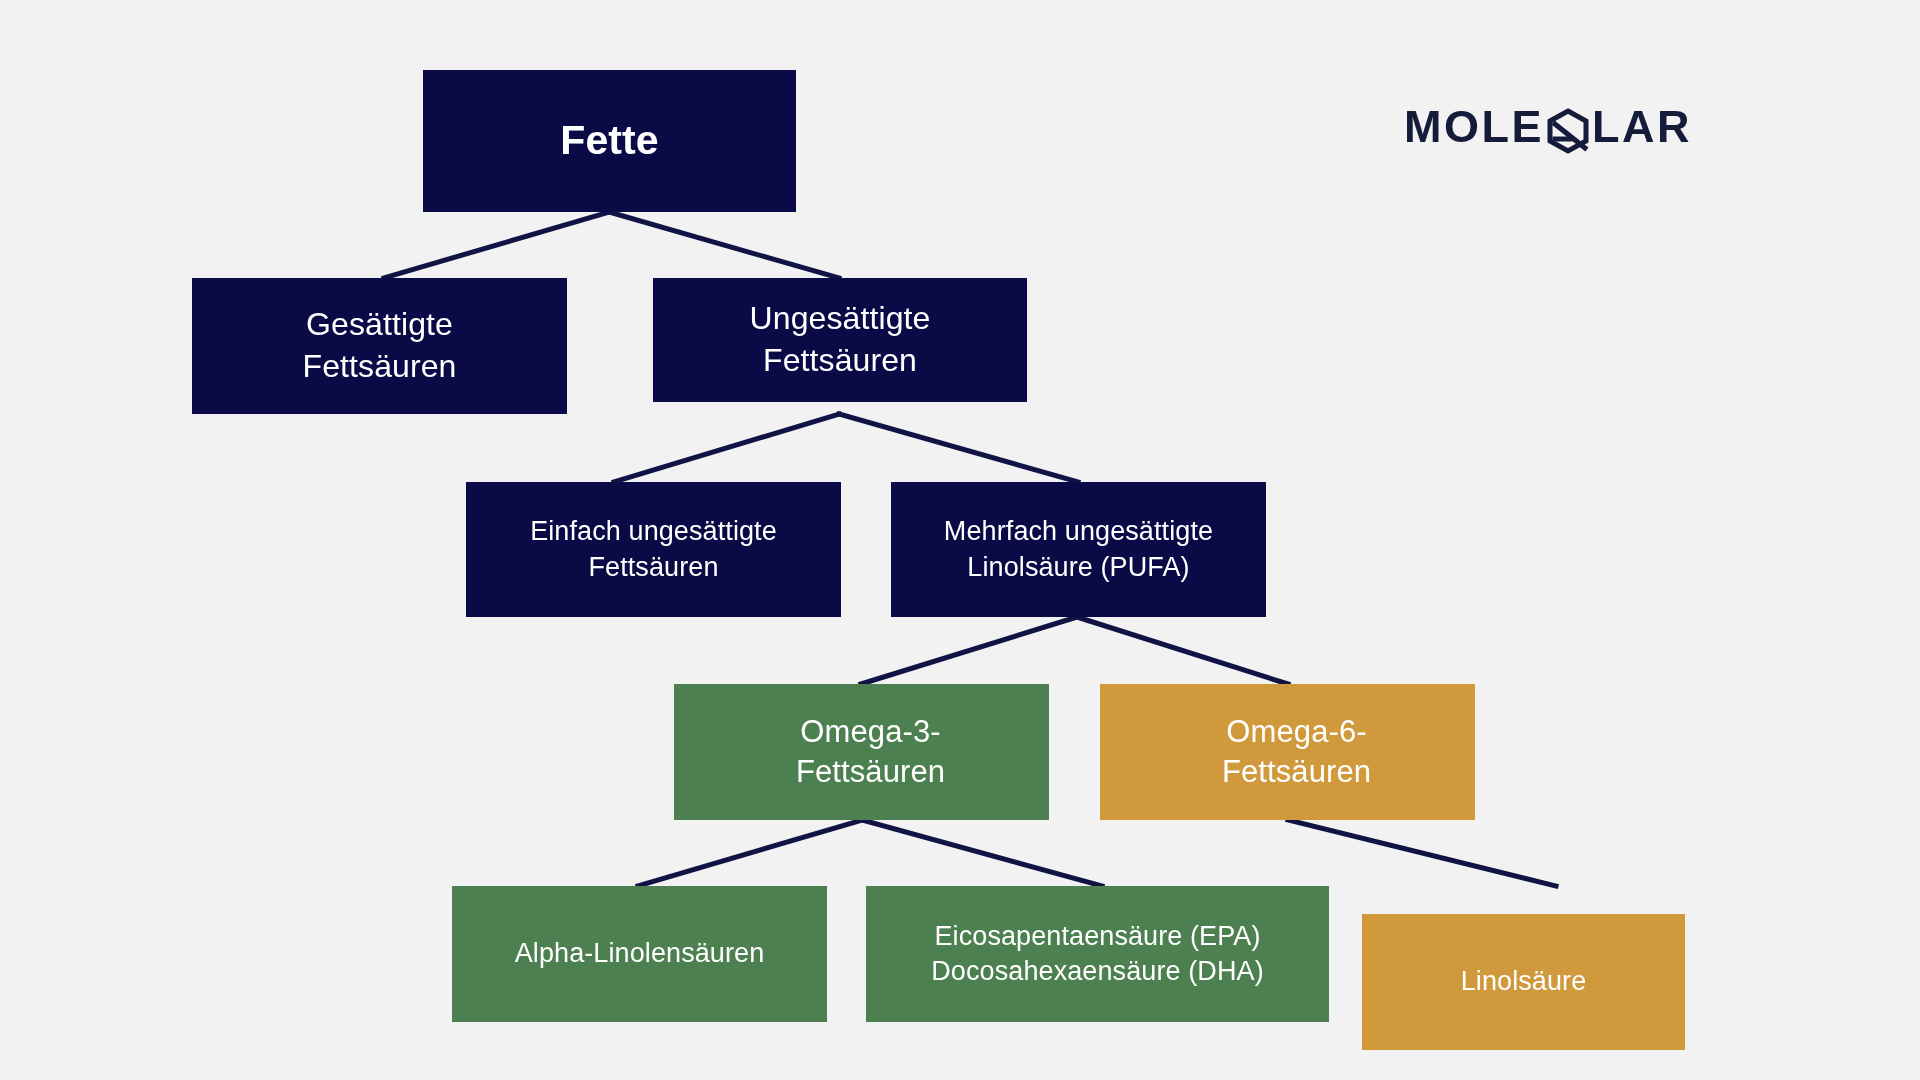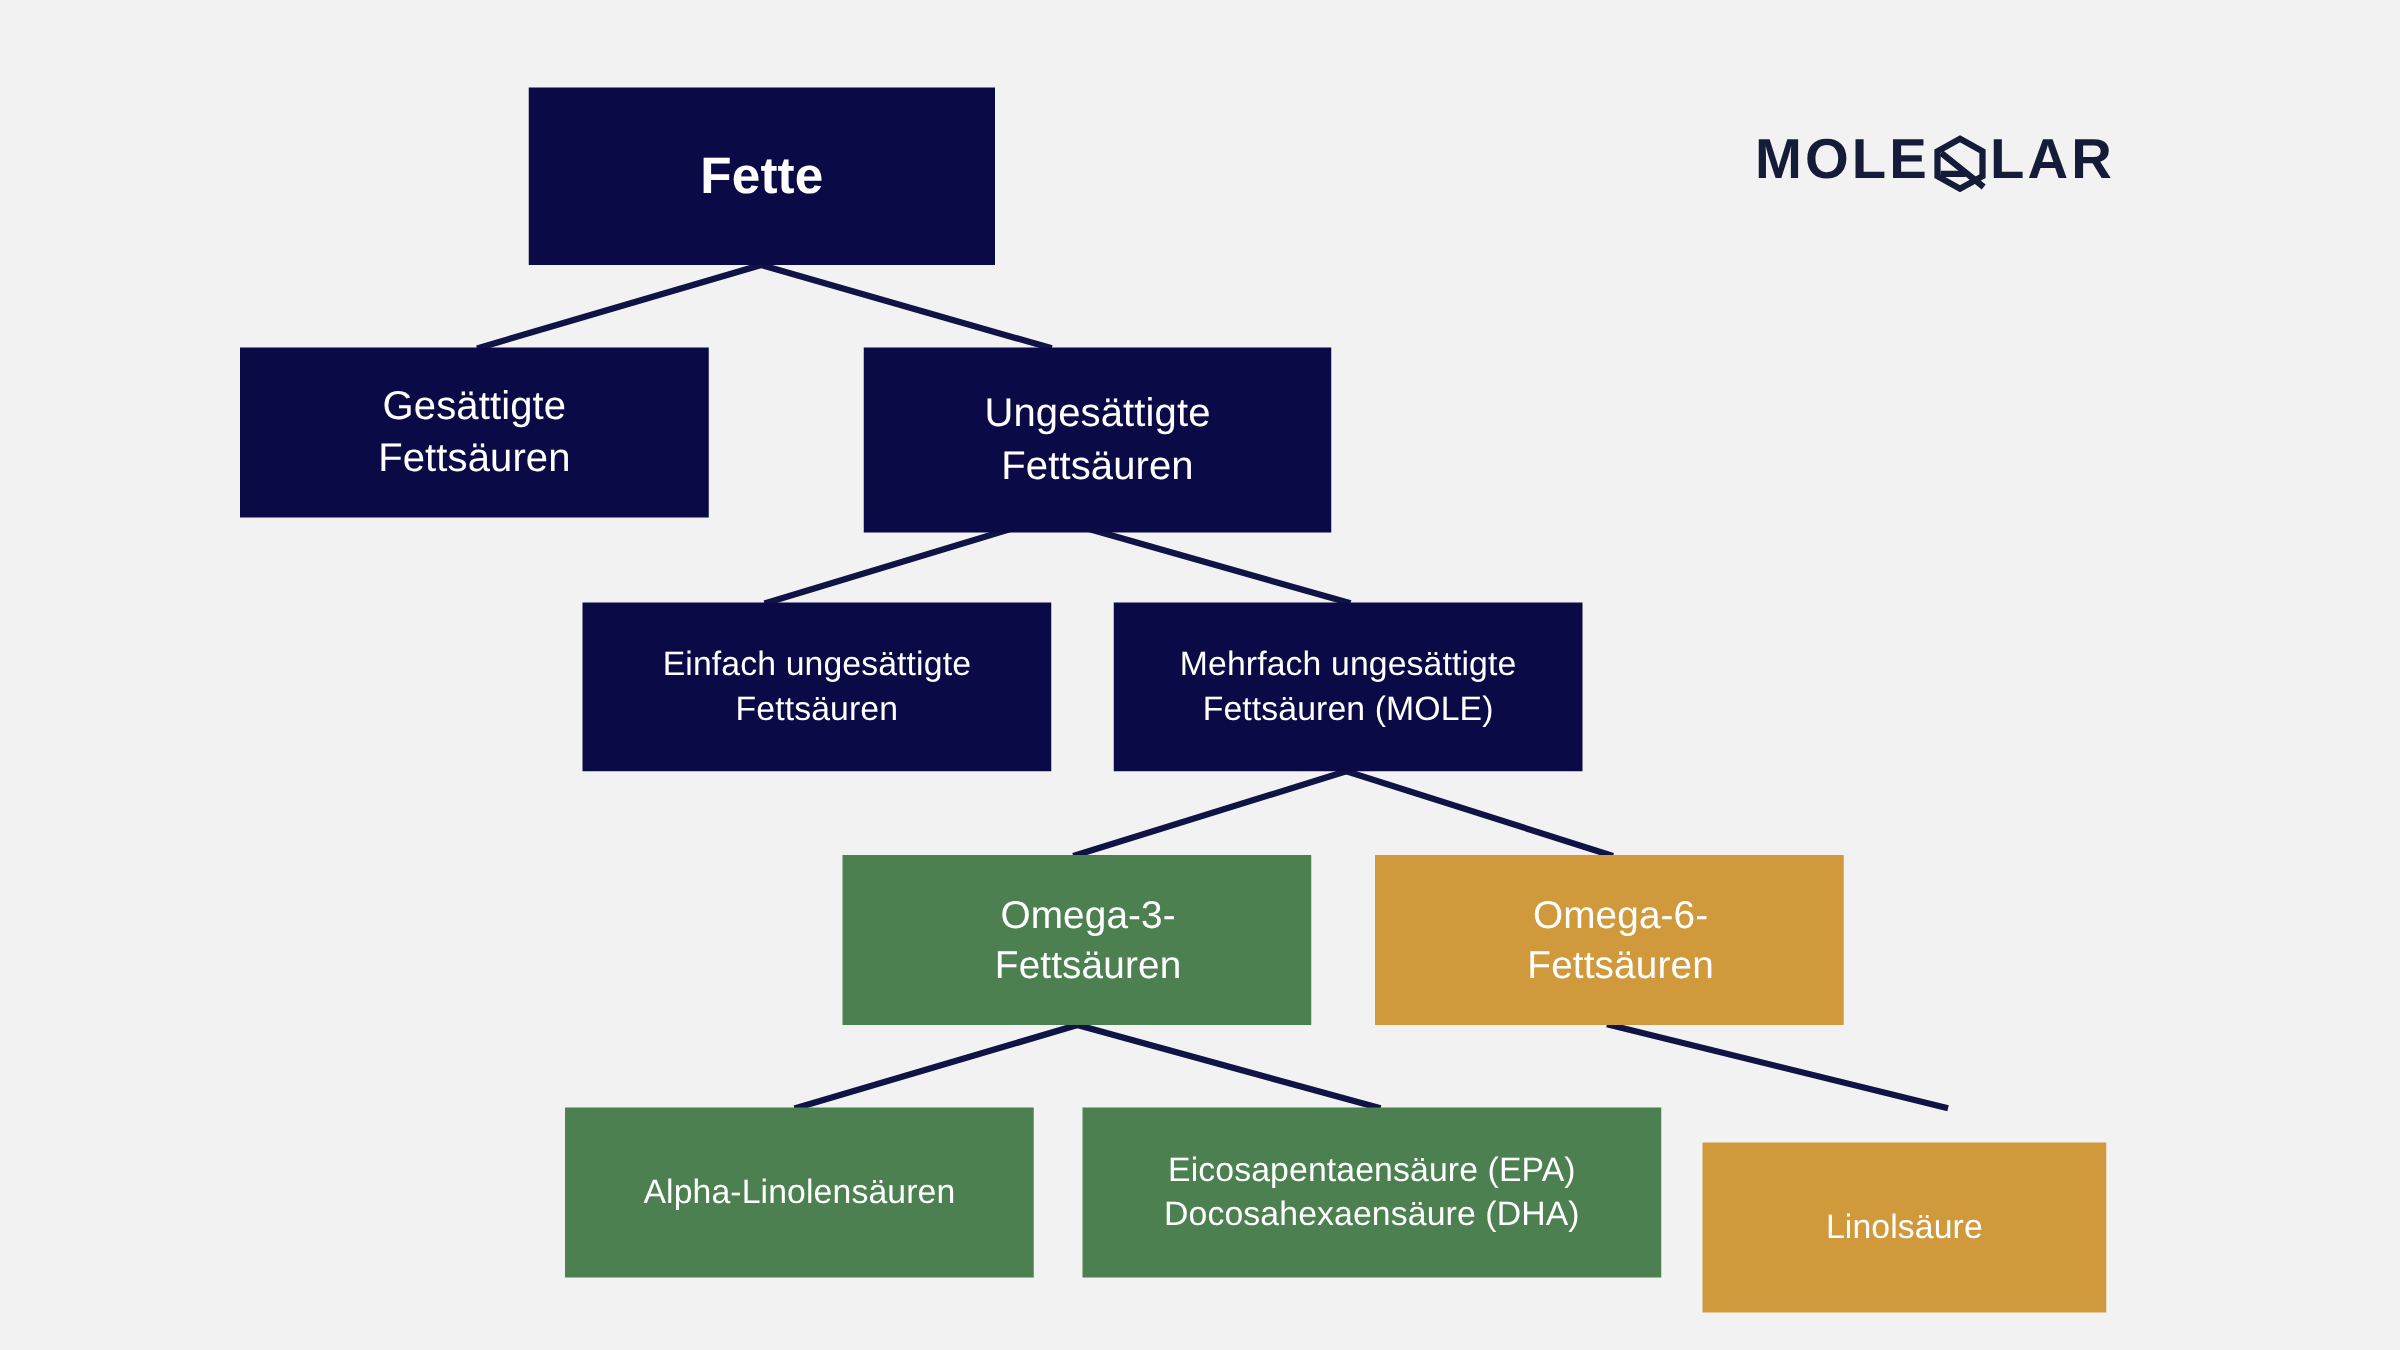--- a/index.html
+++ b/index.html
@@ -121,38 +121,38 @@
     </div>
   </div>
 
   <div class="node nav lvl2-text" style="left:192px; top:278px; width:375px; height:136px;">
     <div class="node-inner">
       <span class="label-line">Gesättigte</span>
       <span class="label-line">Fettsäuren</span>
     </div>
   </div>
 
-  <div class="node nav lvl2-text" style="left:653px; top:278px; width:374px; height:148px;margin-left:38px;">
+  <div class="node nav lvl2-text" style="left:653px; top:278px; width:374px; height:124px;">
     <div class="node-inner">
       <span class="label-line">Ungesättigte</span>
       <span class="label-line">Fettsäuren</span>
     </div>
   </div>
 
   <div class="node nav lvl3-text" style="left:422px; top:482px; width:375px; height:135px;margin-left:44px;">
     <div class="node-inner">
       <span class="label-line">Einfach ungesättigte</span>
       <span class="label-line">Fettsäuren</span>
     </div>
   </div>
 
   <div class="node nav lvl3-text" style="left:891px; top:482px; width:375px; height:135px;">
     <div class="node-inner">
       <span class="label-line">Mehrfach ungesättigte</span>
-      <span class="label-line">Fettsäuren (MOLE)</span>
+      <span class="label-line">Linolsäure (PUFA)</span>
     </div>
   </div>
 
   <div class="node grn lvl4-text" style="left:674px; top:684px; width:375px; height:136px;">
     <div class="node-inner">
       <span class="label-line">Omega-3-</span>
       <span class="label-line">Fettsäuren</span>
     </div>
   </div>
 

